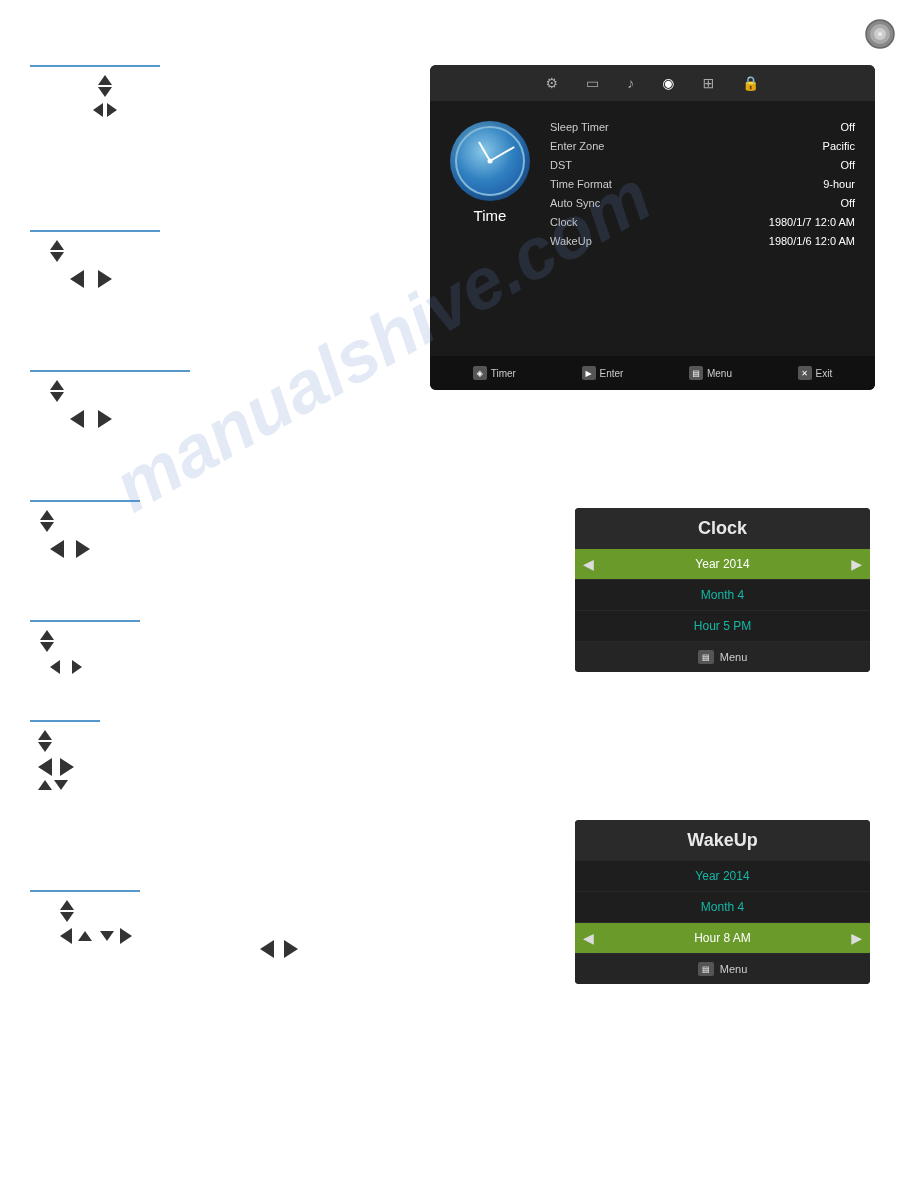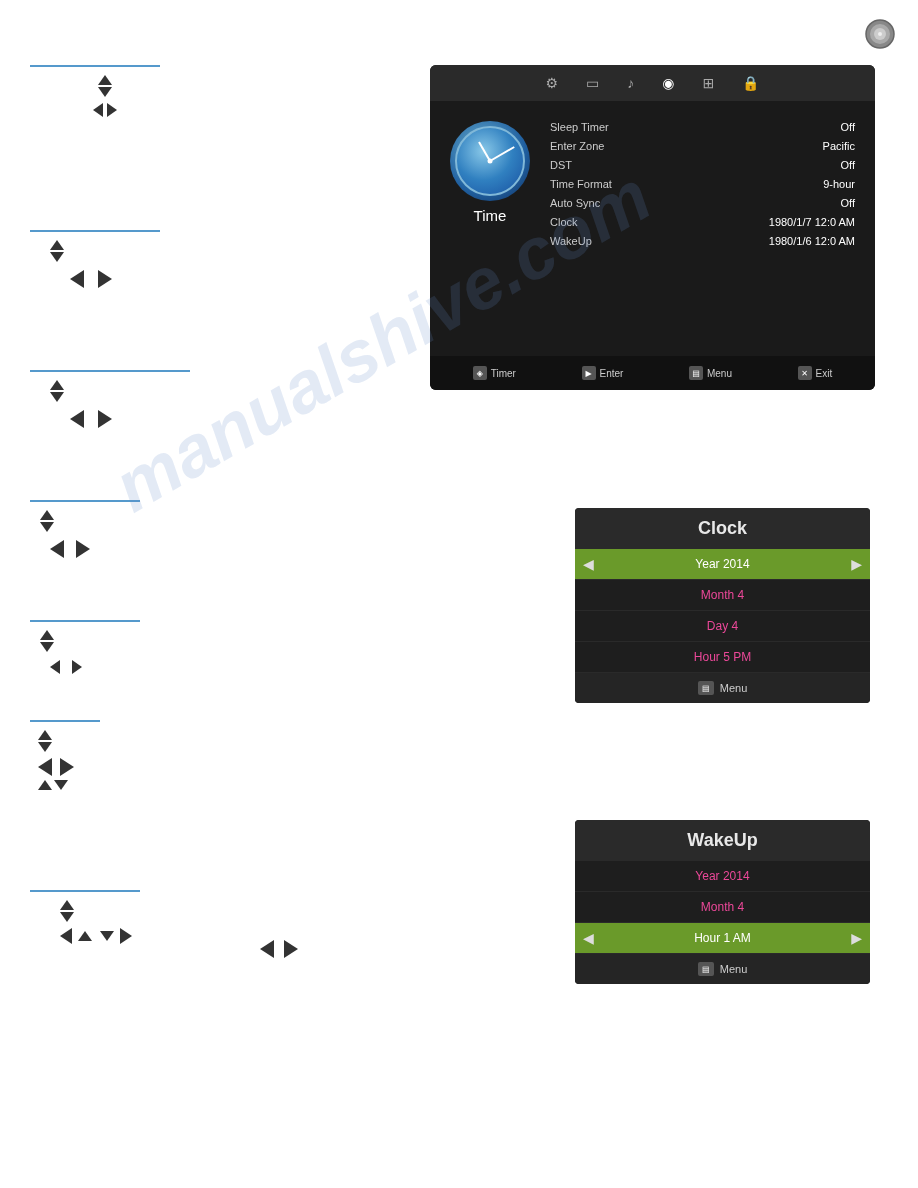--- a/index.html
+++ b/index.html
@@ -210,21 +210,21 @@
       font-weight: bold;
       text-align: center;
       padding: 10px 0;
     }
 
     .dialog-row {
       display: flex;
       align-items: center;
       justify-content: center;
       padding: 8px 12px;
-      color: #ec4899;
+      color: #14b8a6;
       font-size: 12px;
       border-bottom: 1px solid #2a2a2a;
       position: relative;
     }
 
     .dialog-row.active {
       background: #6a9a2a;
       color: #fff;
     }
 
@@ -554,41 +554,38 @@
   <div class="dialog-title">Clock</div>
   <div class="dialog-row active">
     <span class="row-arrow-left">◀</span>
     <span class="row-label">Year 2014</span>
     <span class="row-arrow-right">▶</span>
   </div>
   <div class="dialog-row">
     <span class="row-label">Month 4</span>
   </div>
   <div class="dialog-row">
-    <span class="row-label">Day 4</span>
-  </div>
-  <div class="dialog-row">
     <span class="row-label">Hour 5  PM</span>
   </div>
   <div class="dialog-footer">
     <div class="dialog-footer-icon">▤</div>
     <span class="dialog-footer-text">Menu</span>
   </div>
 </div>
 
 <div class="wakeup-dialog">
   <div class="dialog-title">WakeUp</div>
   <div class="dialog-row">
     <span class="row-label">Year 2014</span>
   </div>
   <div class="dialog-row">
     <span class="row-label">Month 4</span>
   </div>
   <div class="dialog-row active">
     <span class="row-arrow-left">◀</span>
-    <span class="row-label">Hour 1  AM</span>
+    <span class="row-label">Hour 8  AM</span>
     <span class="row-arrow-right">▶</span>
   </div>
   <div class="dialog-footer">
     <div class="dialog-footer-icon">▤</div>
     <span class="dialog-footer-text">Menu</span>
   </div>
 </div>
 
 </body></html>

